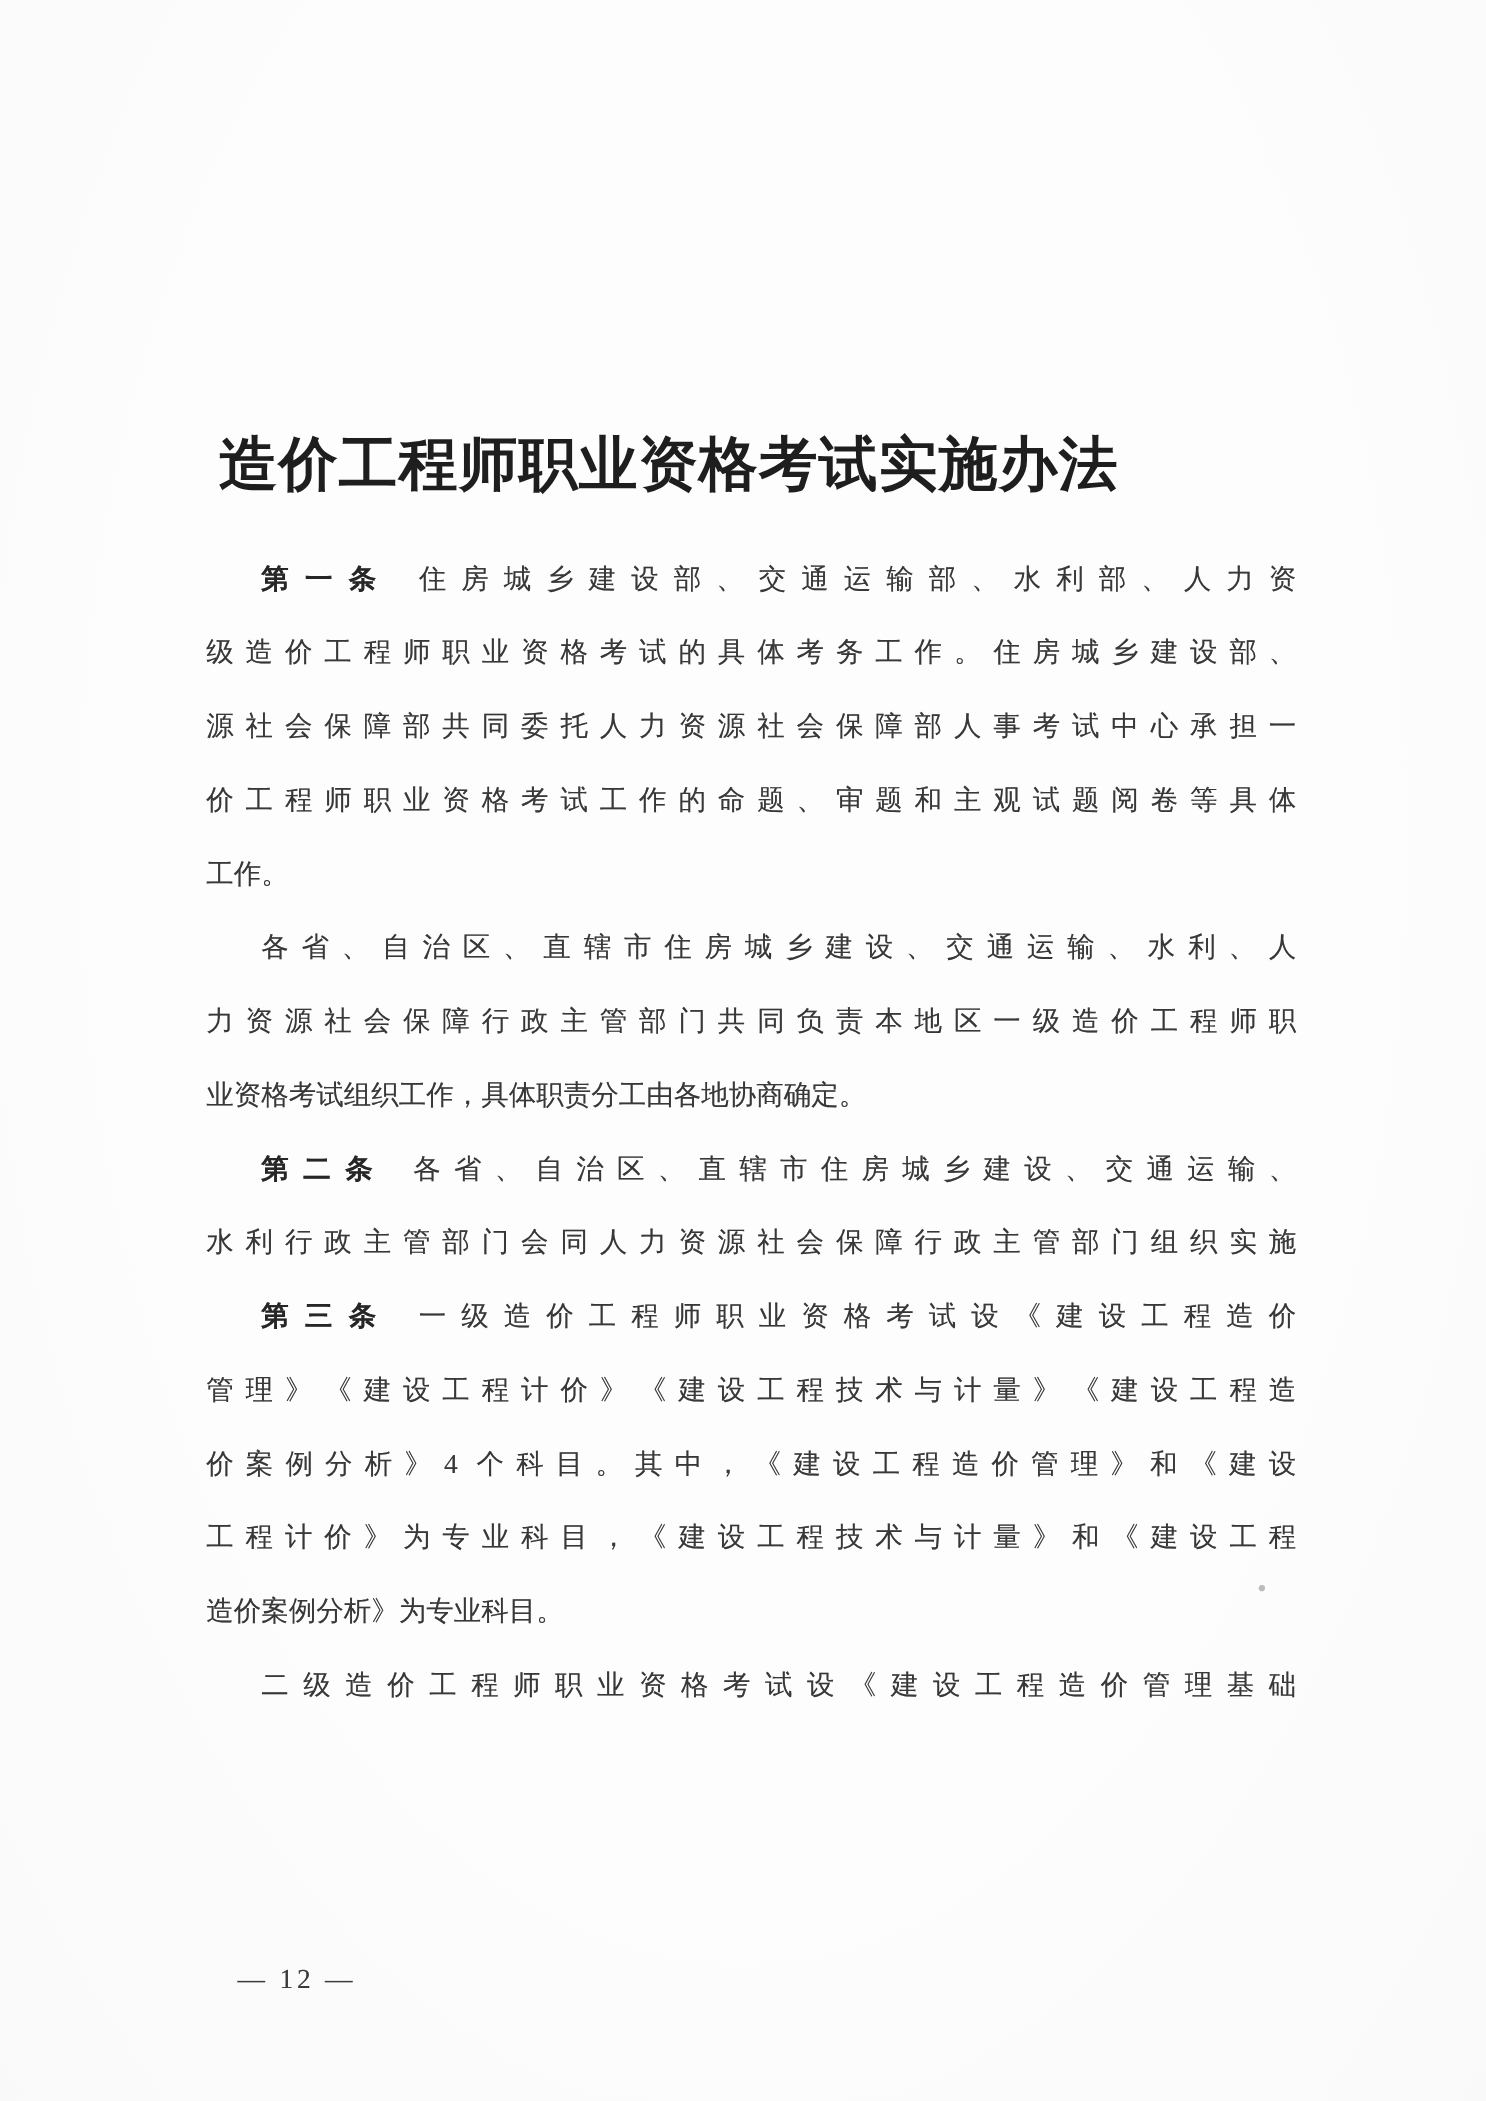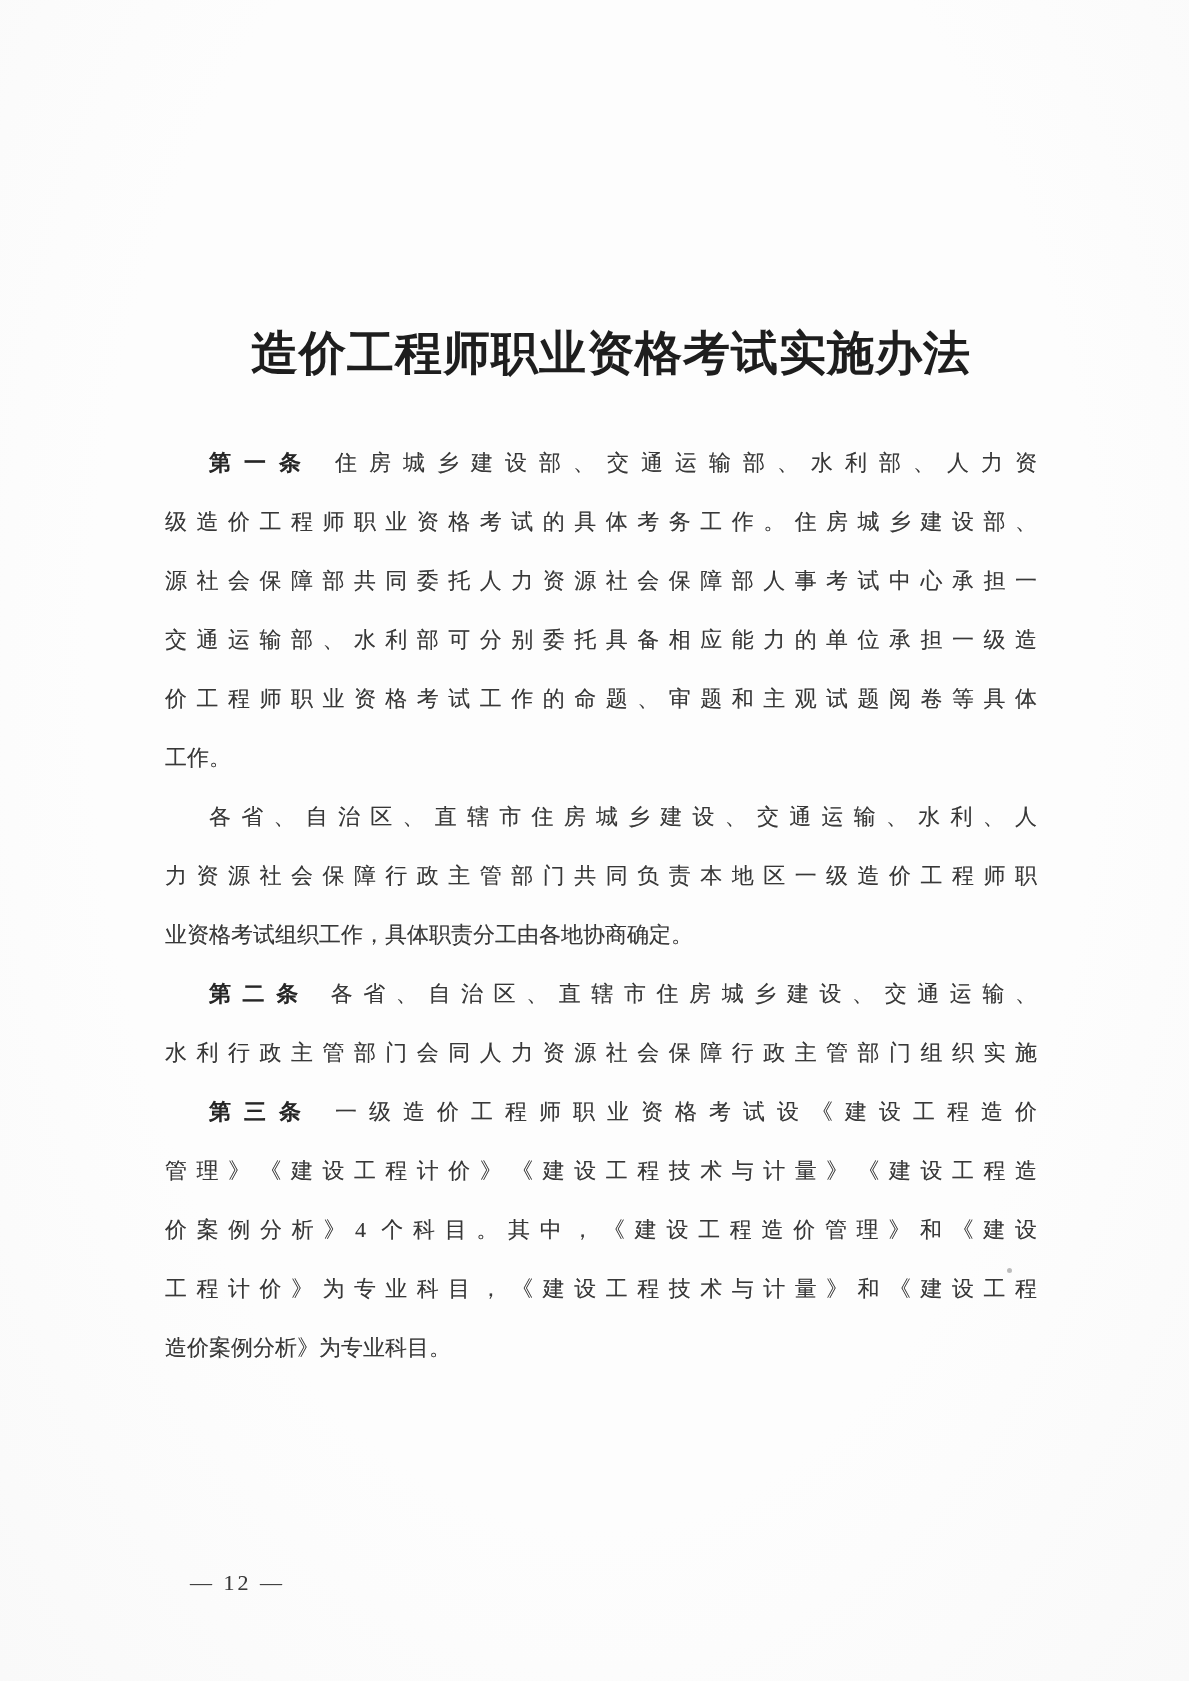--- a/index.html
+++ b/index.html
@@ -9,23 +9,22 @@
     font-family:"Liberation Serif","DejaVu Serif",serif;
   }
   .page{
     position:relative;
     width:1189px;height:1681px;
     background:radial-gradient(ellipse at 50% 40%, #fdfdfd 60%, #f9f9f9 100%);
     overflow:hidden;
   }
   .doc-title{
     position:absolute;
-    top:322px;left:165px;width:872px;
+    top:340px;left:165px;width:872px;
     margin-left:10px;
-    text-align:center;
     font-size:47px;
     font-weight:700;
     letter-spacing:1px;
     color:#1e1e1e;
     white-space:nowrap;
   }
   .content{
     position:absolute;
     top:433px;left:165px;width:872px;
     font-size:22px;
@@ -74,32 +73,32 @@
 <body>
 
 <div class="page">
 
   <div class="doc-title">造价工程师职业资格考试实施办法</div>
 
   <div class="content">
     <div class="doc-line ind j"><span class="lbl">第一条</span><span>住房城乡建设部、交通运输部、水利部、人力资</span></div>
     <div class="doc-line j"><span>级造价工程师职业资格考试的具体考务工作。住房城乡建设部、</span></div>
     <div class="doc-line j"><span>源社会保障部共同委托人力资源社会保障部人事考试中心承担一</span></div>
-    <div class="doc-line j"><span>交通运输部、水利部可分别委托具备相应能力的单位承担一级造</span></div>
     <div class="doc-line j"><span>价工程师职业资格考试工作的命题、审题和主观试题阅卷等具体</span></div>
     <div class="doc-line"><span>工作。</span></div>
     <div class="doc-line ind j"><span>各省、自治区、直辖市住房城乡建设、交通运输、水利、人</span></div>
     <div class="doc-line j"><span>力资源社会保障行政主管部门共同负责本地区一级造价工程师职</span></div>
     <div class="doc-line"><span>业资格考试组织工作，具体职责分工由各地协商确定。</span></div>
     <div class="doc-line ind j"><span class="lbl">第二条</span><span>各省、自治区、直辖市住房城乡建设、交通运输、</span></div>
     <div class="doc-line j"><span>水利行政主管部门会同人力资源社会保障行政主管部门组织实施</span></div>
     <div class="doc-line ind j"><span class="lbl">第三条</span><span>一级造价工程师职业资格考试设《建设工程造价</span></div>
     <div class="doc-line j"><span>管理》《建设工程计价》《建设工程技术与计量》《建设工程造</span></div>
     <div class="doc-line j"><span>价案例分析》4 个科目。其中，《建设工程造价管理》和《建设</span></div>
     <div class="doc-line j"><span>工程计价》为专业科目，《建设工程技术与计量》和《建设工程</span></div>
     <div class="doc-line"><span>造价案例分析》为专业科目。</span></div>
+    <div class="doc-line ind j"><span>二级造价工程师职业资格考试设《建设工程造价管理基础</span></div>
   </div>
 
   <div class="footer">— 12 —</div>
 
   <div class="speck"></div>
 
 </div>
 
 </body></html>

